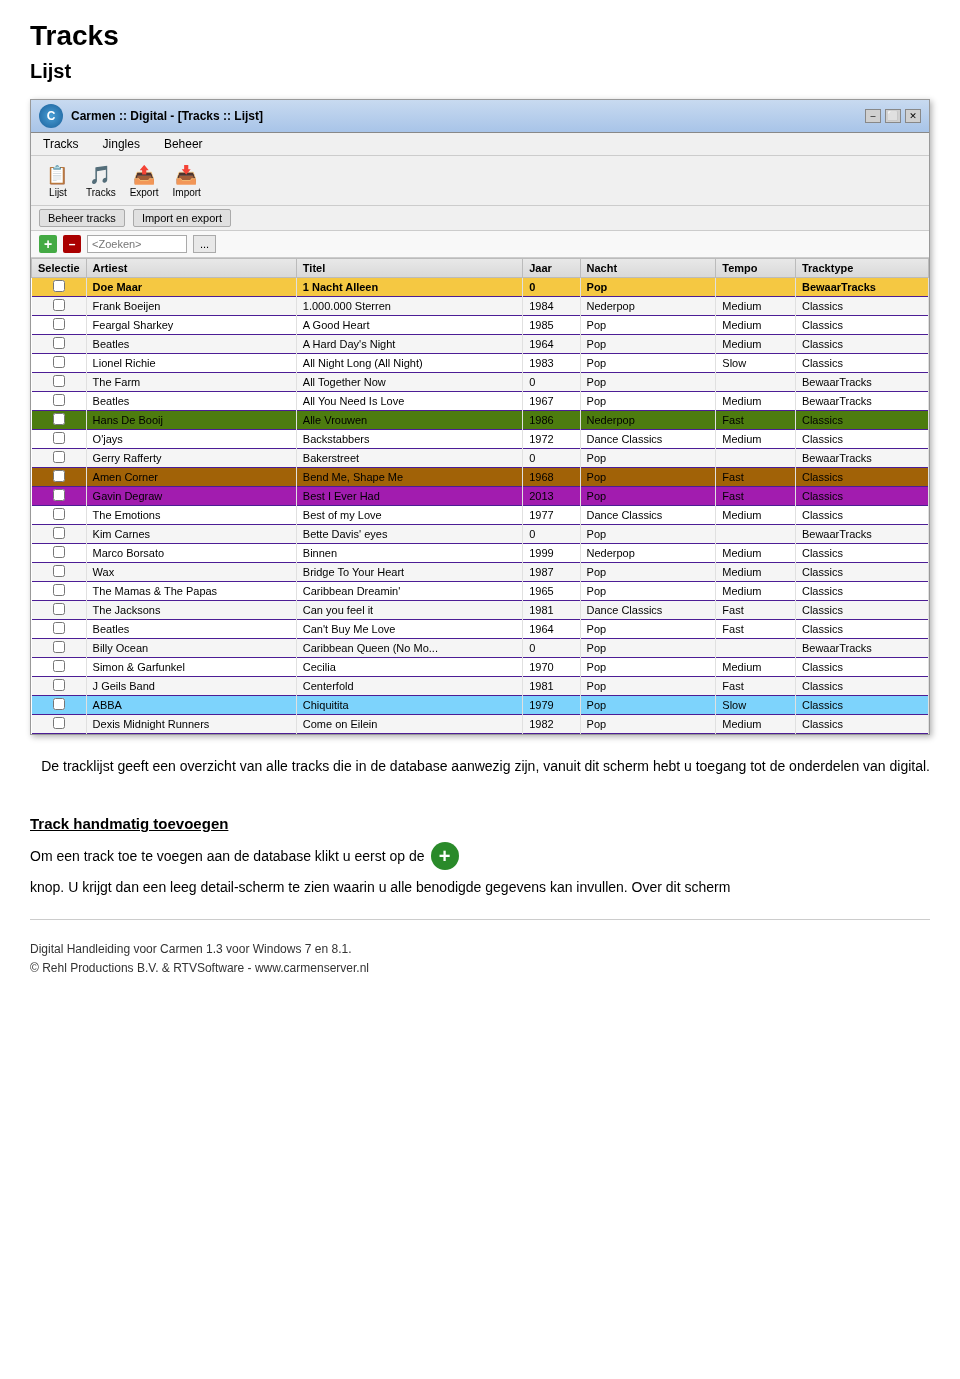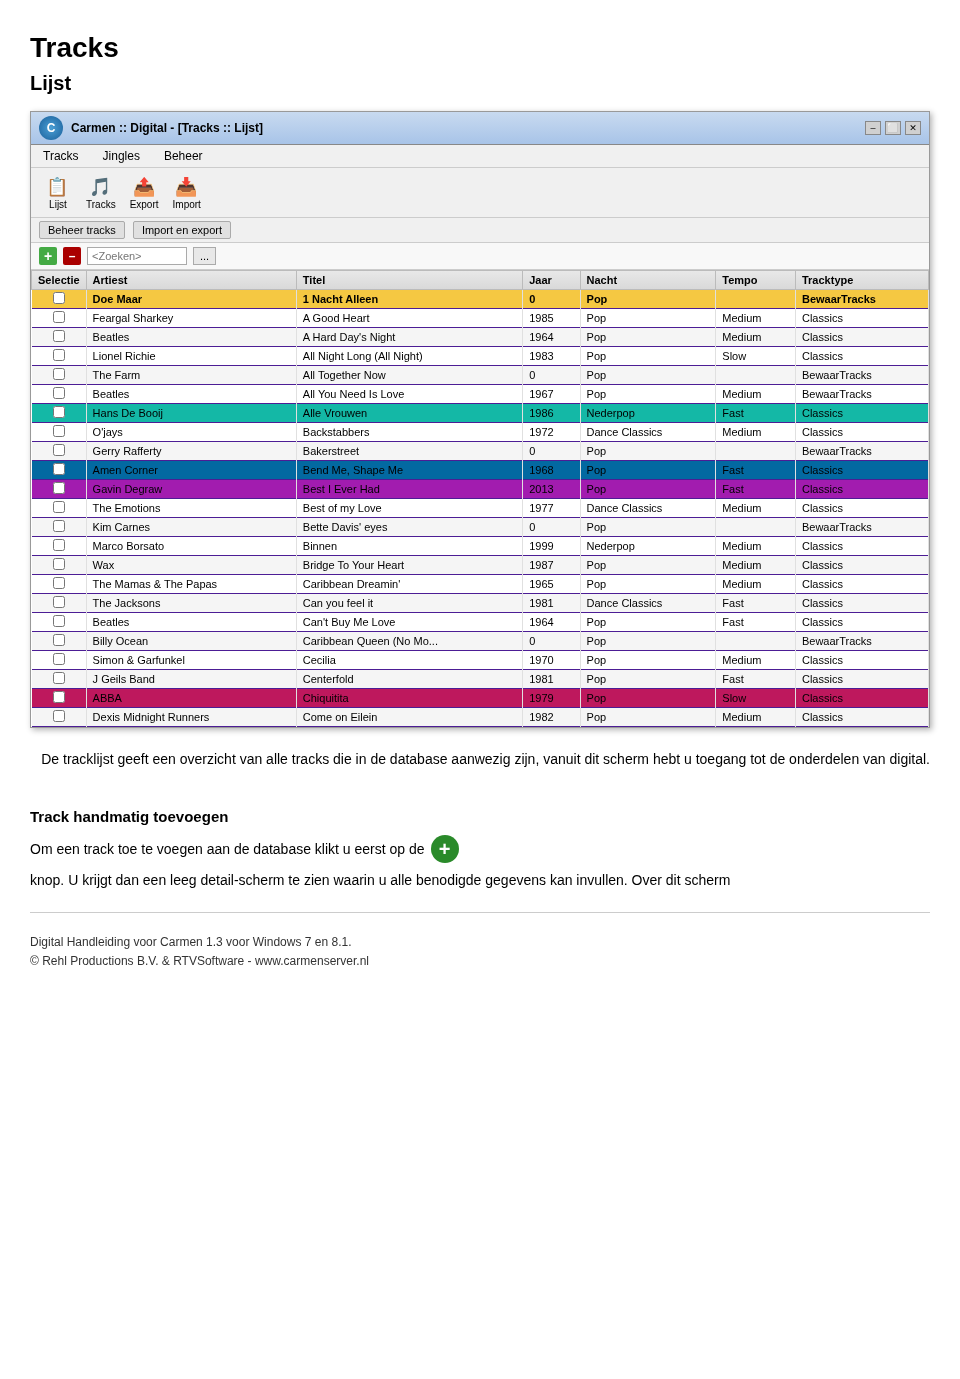--- a/index.html
+++ b/index.html
@@ -5,21 +5,21 @@
     * { margin: 0; padding: 0; box-sizing: border-box; }
     body {
       font-family: Arial, sans-serif;
       background: #fff;
       color: #000;
       width: 960px;
       min-height: 1379px;
     }
 
     .page-content {
-      padding: 32px 30px;
+      padding: 20px 30px;
     }
 
     h1.page-title {
       font-size: 28px;
       font-weight: bold;
       margin-bottom: 8px;
       color: #000;
     }
 
     h2.section-title {
@@ -261,20 +261,21 @@
       font-size: 14px;
       line-height: 1.6;
       color: #000;
       margin-bottom: 20px;
       text-align: right;
     }
 
     .section-heading {
       font-size: 15px;
       font-weight: bold;
+      text-decoration: underline;
       margin-bottom: 10px;
       color: #000;
     }
 
     .section-text {
       font-size: 14px;
       line-height: 1.6;
       color: #000;
       margin-bottom: 10px;
       display: flex;
@@ -398,20 +399,29 @@
         <tbody id="track-tbody">
         <tr style="background: rgb(245, 200, 66); font-weight: bold;">
               <td class="checkbox-cell"><input type="checkbox" class="track-checkbox" style=""></td>
               <td>Doe Maar</td>
               <td>1 Nacht Alleen</td>
               <td>0</td>
               <td>Pop</td>
               <td></td>
               <td>BewaarTracks</td>
             </tr>
+            <tr style="background: rgb(245, 245, 245);">
+              <td class="checkbox-cell"><input type="checkbox" class="track-checkbox" style=""></td>
+              <td>Frank Boeijen</td>
+              <td>1.000.000 Sterren</td>
+              <td>1984</td>
+              <td>Nederpop</td>
+              <td>Medium</td>
+              <td>Classics</td>
+            </tr>
             <tr style="background: rgb(255, 255, 255);">
               <td class="checkbox-cell"><input type="checkbox" class="track-checkbox" style=""></td>
               <td>Feargal Sharkey</td>
               <td>A Good Heart</td>
               <td>1985</td>
               <td>Pop</td>
               <td>Medium</td>
               <td>Classics</td>
             </tr>
             <tr style="background: rgb(245, 245, 245);">
@@ -443,21 +453,21 @@
             </tr>
             <tr style="background: rgb(255, 255, 255);">
               <td class="checkbox-cell"><input type="checkbox" class="track-checkbox" style=""></td>
               <td>Beatles</td>
               <td>All You Need Is Love</td>
               <td>1967</td>
               <td>Pop</td>
               <td>Medium</td>
               <td>BewaarTracks</td>
             </tr>
-            <tr style="background: #14b8a6;">
+            <tr style="background: #4d7c0f;">
               <td class="checkbox-cell"><input type="checkbox" class="track-checkbox" style=""></td>
               <td>Hans De Booij</td>
               <td>Alle Vrouwen</td>
               <td>1986</td>
               <td>Nederpop</td>
               <td>Fast</td>
               <td>Classics</td>
             </tr>
             <tr style="background: rgb(255, 255, 255);">
               <td class="checkbox-cell"><input type="checkbox" class="track-checkbox" style=""></td>
@@ -470,21 +480,21 @@
             </tr>
             <tr style="background: rgb(245, 245, 245);">
               <td class="checkbox-cell"><input type="checkbox" class="track-checkbox" style=""></td>
               <td>Gerry Rafferty</td>
               <td>Bakerstreet</td>
               <td>0</td>
               <td>Pop</td>
               <td></td>
               <td>BewaarTracks</td>
             </tr>
-            <tr style="background: #0369a1;">
+            <tr style="background: #a16207;">
               <td class="checkbox-cell"><input type="checkbox" class="track-checkbox" style=""></td>
               <td>Amen Corner</td>
               <td>Bend Me, Shape Me</td>
               <td>1968</td>
               <td>Pop</td>
               <td>Fast</td>
               <td>Classics</td>
             </tr>
             <tr style="background: #a21caf;">
               <td class="checkbox-cell"><input type="checkbox" class="track-checkbox" style=""></td>
@@ -578,21 +588,21 @@
             </tr>
             <tr style="background: rgb(245, 245, 245);">
               <td class="checkbox-cell"><input type="checkbox" class="track-checkbox" style=""></td>
               <td>J Geils Band</td>
               <td>Centerfold</td>
               <td>1981</td>
               <td>Pop</td>
               <td>Fast</td>
               <td>Classics</td>
             </tr>
-            <tr style="background: #be185d; margin-top: 36px;">
+            <tr style="background: #7dd3fc; margin-top: 36px;">
               <td class="checkbox-cell"><input type="checkbox" class="track-checkbox" style=""></td>
               <td>ABBA</td>
               <td>Chiquitita</td>
               <td>1979</td>
               <td>Pop</td>
               <td>Slow</td>
               <td>Classics</td>
             </tr>
             <tr style="background: rgb(245, 245, 245);">
               <td class="checkbox-cell"><input type="checkbox" class="track-checkbox" style=""></td>

